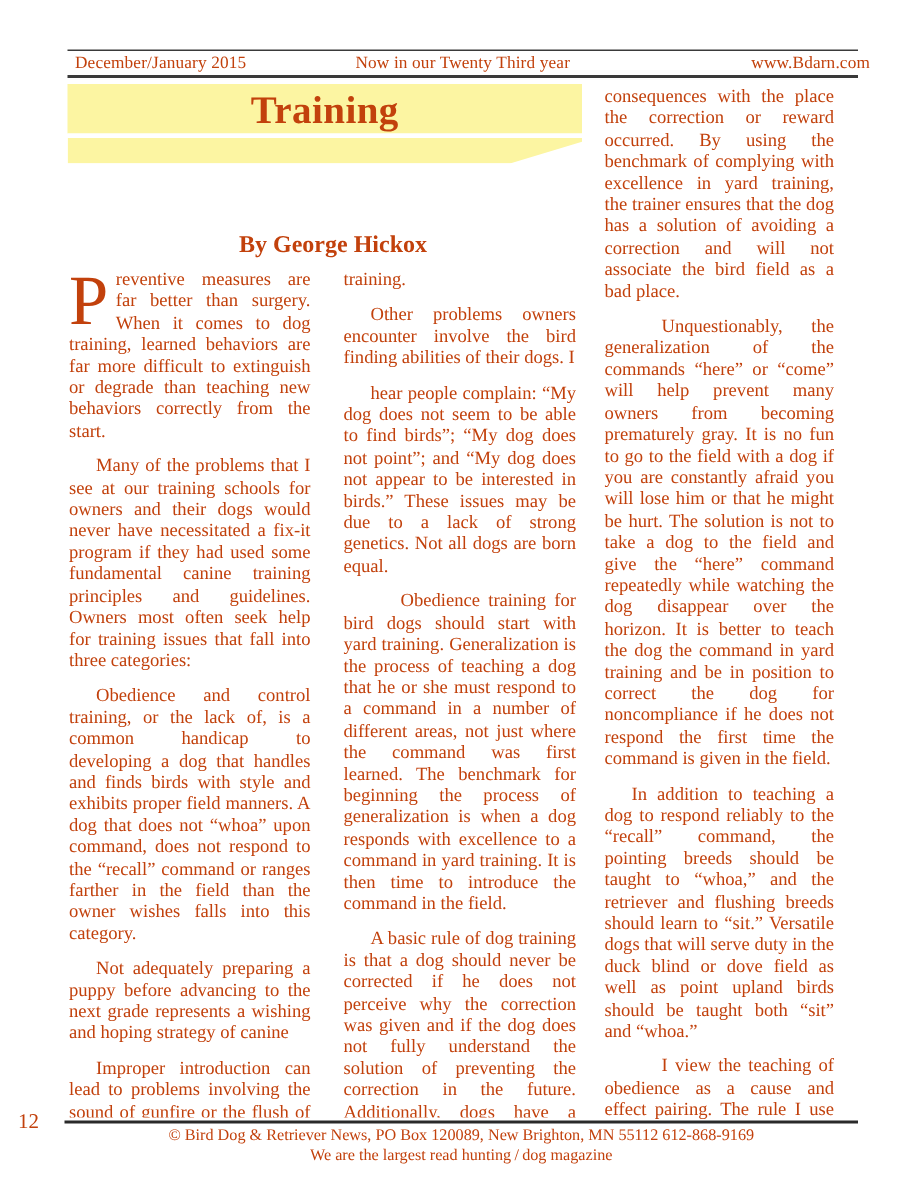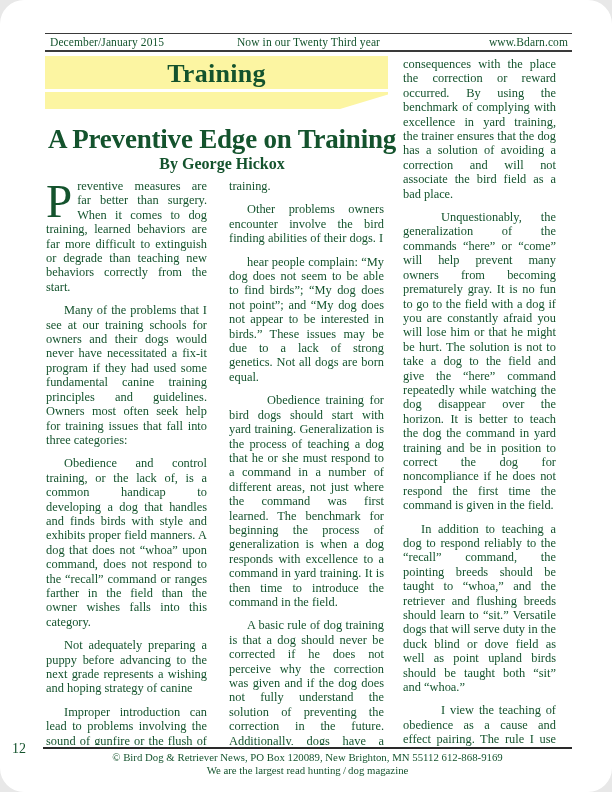--- a/index.html
+++ b/index.html
@@ -1,29 +1,29 @@
 <!DOCTYPE html>
 <html><head>
 <meta charset="utf-8">
 <style>
   * { margin:0; padding:0; box-sizing:border-box; }
   html,body { background:#e8e8e8; }
   .page {
     position:relative; width:612px; height:792px; margin:0 auto;
     background:#ffffff; overflow:hidden;
-    font-family:"Liberation Serif","DejaVu Serif",serif; color:#14532d;border-radius:24px;
+    font-family:"Liberation Serif","DejaVu Serif",serif; color:#c2410c;
   }
   
   .rule { position:absolute; background:#3a3a3a; }
   .rule-top    { left:45px; width:527px; top:33px; height:1px; }
   .rule-header { left:45px; width:527px; top:50px; height:2px; }
   .hdr-text { position:absolute; top:36px; font-size:11.5px; letter-spacing:0.1px; }
   .hdr-left   { left:50px; }
   .hdr-center { left:45px; width:527px; text-align:center; }
-  .hdr-right  { right:44px; }
+  .hdr-right  { right:32px; }
   
   .banner-main {
     position:absolute; left:45px; top:56px; width:343px; height:33px;
     display:flex; align-items:center; justify-content:center;
   }
   .banner-title { font-size:26px; font-weight:bold; letter-spacing:0.3px; padding-top:3px; }
   .banner-gap {
     position:absolute; left:45px; top:89px; width:343px; height:3px; background:#ffffff;
   }
   .banner-strip {
@@ -67,21 +67,20 @@
   <div class="hdr-text hdr-center">Now in our Twenty Third year</div>
   <div class="hdr-text hdr-right">www.Bdarn.com</div>
   <div class="rule rule-header"></div>
 
   <div class="banner-main" style="background: rgb(252, 245, 162);">
     <span class="banner-title">Training</span>
   </div>
   <div class="banner-gap"></div>
   <div class="banner-strip" style="background: rgb(252, 245, 162);"></div>
 
-  <div class="headline">A Preventive Edge on Training</div>
   <div class="byline">By George Hickox</div>
 
   <div class="col col-1">
     <p><span class="dropcap">P</span><span>reventive measures are far better than surgery. When it comes to dog training, learned behaviors are far more difficult to extinguish or degrade than teaching new behaviors correctly from the start.</span></p>
     <p class="ind">Many of the problems that I see at our training schools for owners and their dogs would never have necessitated a fix-it program if they had used some fundamental canine training principles and guidelines. Owners most often seek help for training issues that fall into three categories:</p>
     <p class="ind">Obedience and control training, or the lack of, is a common handicap to developing a dog that handles and finds birds with style and exhibits proper field manners. A dog that does not “whoa” upon command, does not respond to the “recall” command or ranges farther in the field than the owner wishes falls into this category.</p>
     <p class="ind">Not adequately preparing a puppy before advancing to the next grade represents a wishing and hoping strategy of canine</p>
     <p class="ind">Improper introduction can lead to problems involving the sound of gunfire or the flush of a pheasant or quail.</p>
   </div>
 

